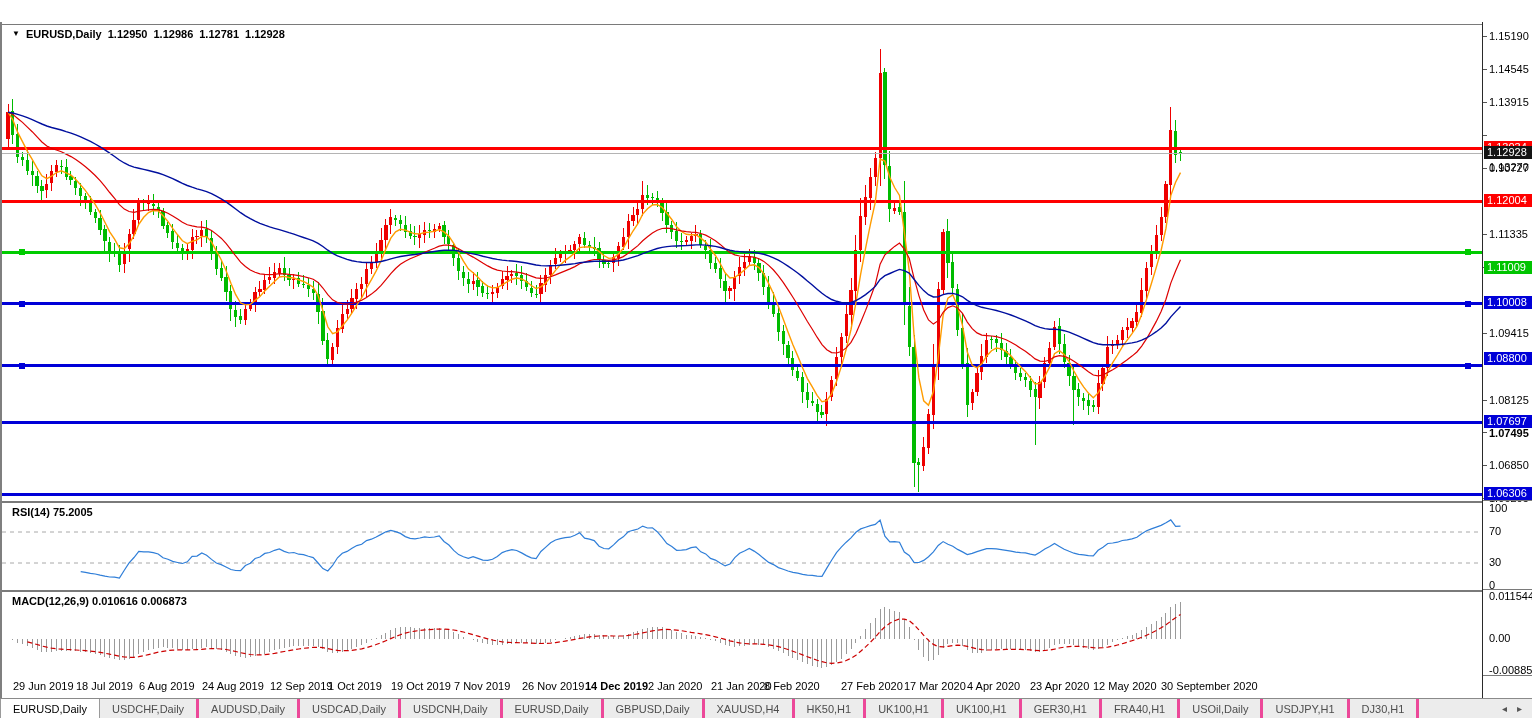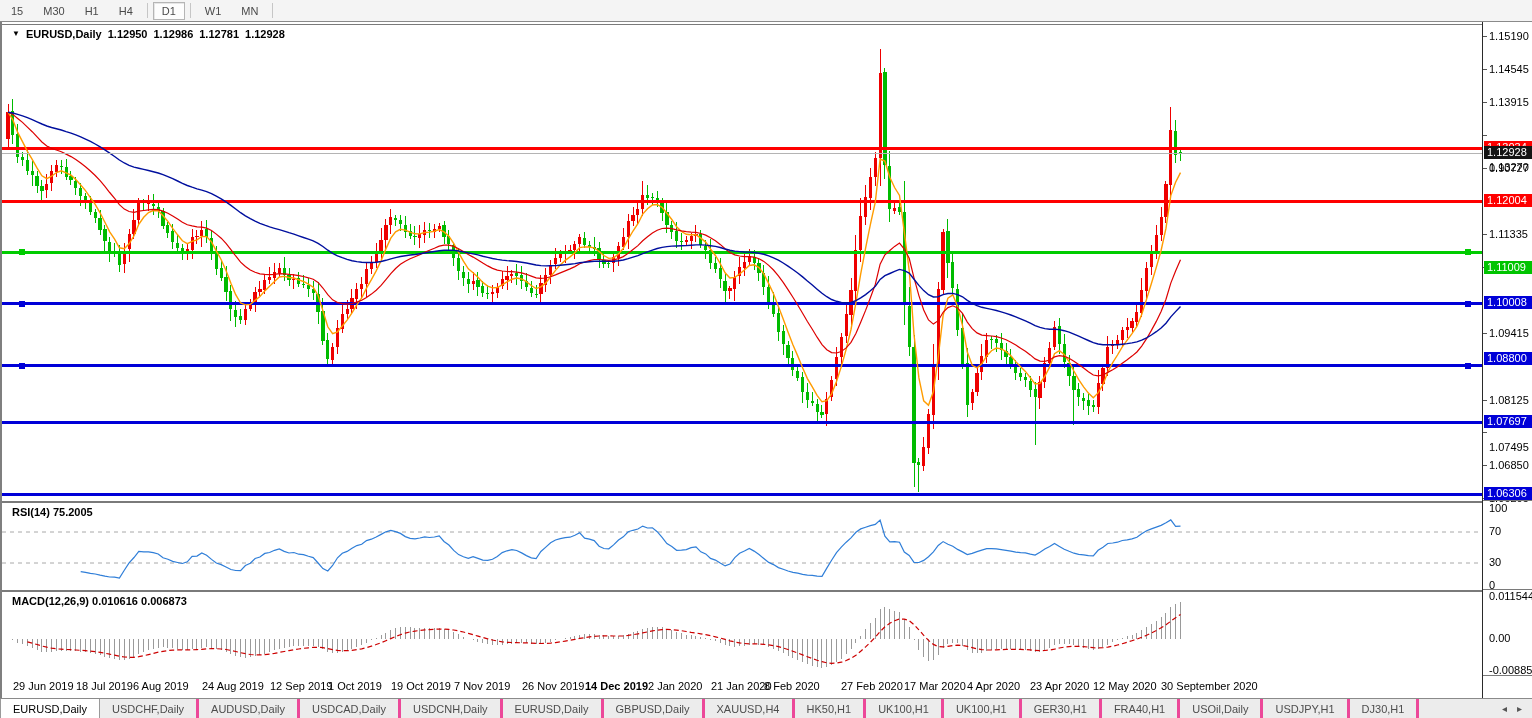--- a/index.html
+++ b/index.html
@@ -38,32 +38,20 @@
           border-top:1px solid #8a8a8a;display:flex;align-items:stretch;box-sizing:border-box;}
   .tab{display:flex;align-items:center;padding:0 12px;color:#4d4d4d;border-right:3px solid #ec4899;cursor:pointer;white-space:nowrap;}
   .tab.active{background:#ffffff;color:#000;border-right:1px solid #9a9a9a;border-left:1px solid #9a9a9a;}
   #tab-arrows{margin-left:auto;display:flex;align-items:center;gap:10px;padding:0 10px;color:#555;}
   #tab-arrows span{cursor:pointer;font-size:10px;}
 </style>
 </head>
 <body>
 
 <div id="app">
-  <div id="tftoolbar">
-      <div class="tfbtn">15</div>
-      <div class="tfbtn">M30</div>
-      <div class="tfbtn">H1</div>
-      <div class="tfbtn">H4</div>
-      <div class="tfsep"></div>
-      <div class="tfbtn active">D1</div>
-      <div class="tfsep"></div>
-      <div class="tfbtn">W1</div>
-      <div class="tfbtn">MN</div>
-      <div class="tfsep"></div>
-    </div>
 
   <div id="chartwin">
     <div class="pane" id="pane-main">
       <div class="panelabel" id="title-row">
         <span class="tri">▼</span>
         <span>EURUSD,Daily</span>
         <span>1.12950</span>
         <span>1.12986</span>
         <span>1.12781</span>
         <span>1.12928</span>
@@ -833,21 +821,21 @@
             <line x1="1168.8" y1="46" x2="1168.8" y2="13.711350622282083" stroke="#9a9a9a" stroke-width="1"></line>
             <line x1="1173.645" y1="46" x2="1173.645" y2="10.739880091716074" stroke="#9a9a9a" stroke-width="1"></line>
             <line x1="1178.49" y1="46" x2="1178.49" y2="8.70374357811864" stroke="#9a9a9a" stroke-width="1"></line>
           </g>
           <path d="M25.4 48.9 L30.2 50.2 L35.1 51.5 L39.9 53.0 L44.8 54.2 L49.6 55.2 L54.4 55.8 L59.3 56.2 L64.1 56.5 L69.0 56.7 L73.8 57.0 L78.7 57.3 L83.5 57.7 L88.4 58.2 L93.2 58.7 L98.1 59.4 L102.9 60.2 L107.7 61.2 L112.6 62.1 L117.4 63.2 L122.3 64.0 L127.1 64.4 L132.0 64.3 L136.8 63.7 L141.7 62.7 L146.5 61.6 L151.3 60.4 L156.2 59.2 L161.0 58.3 L165.9 57.6 L170.7 57.1 L175.6 56.9 L180.4 56.9 L185.3 56.9 L190.1 56.8 L195.0 56.6 L199.8 56.3 L204.6 55.9 L209.5 55.6 L214.3 55.7 L219.2 56.0 L224.0 56.5 L228.9 57.4 L233.7 58.5 L238.6 59.7 L243.4 60.7 L248.3 61.5 L253.1 61.9 L257.9 61.9 L262.8 61.7 L267.6 61.1 L272.5 60.4 L277.3 59.4 L282.2 58.5 L287.0 57.6 L291.9 56.7 L296.7 56.0 L301.5 55.3 L306.4 54.8 L311.2 54.4 L316.1 54.3 L320.9 54.7 L325.8 55.6 L330.6 56.6 L335.5 57.3 L340.3 57.7 L345.1 57.7 L350.0 57.4 L354.8 56.7 L359.7 55.8 L364.5 54.6 L369.4 53.1 L374.2 51.5 L379.1 49.7 L383.9 47.7 L388.8 45.6 L393.6 43.5 L398.4 41.7 L403.3 40.1 L408.1 38.9 L413.0 38.1 L417.8 37.4 L422.7 36.9 L427.5 36.6 L432.4 36.3 L437.2 36.1 L442.0 36.2 L446.9 36.4 L451.7 37.0 L456.6 37.9 L461.4 39.0 L466.3 40.4 L471.1 41.7 L476.0 43.1 L480.8 44.5 L485.7 45.8 L490.5 47.0 L495.3 48.0 L500.2 48.8 L505.0 49.3 L509.9 49.5 L514.7 49.7 L519.6 49.8 L524.4 49.9 L529.3 50.1 L534.1 50.4 L538.9 50.5 L543.8 50.4 L548.6 50.1 L553.5 49.6 L558.3 48.9 L563.2 48.1 L568.0 47.3 L572.9 46.4 L577.7 45.4 L582.6 44.6 L587.4 43.9 L592.2 43.3 L597.1 43.0 L601.9 42.9 L606.8 42.9 L611.6 43.0 L616.5 43.0 L621.3 42.8 L626.2 42.4 L631.0 41.7 L635.9 40.9 L640.7 39.9 L645.5 38.9 L650.4 37.9 L655.2 37.1 L660.1 36.6 L664.9 36.4 L669.8 36.6 L674.6 37.1 L679.5 37.7 L684.3 38.5 L689.1 39.3 L694.0 40.0 L698.8 40.8 L703.7 41.6 L708.5 42.6 L713.4 43.8 L718.2 45.0 L723.1 46.4 L727.9 47.8 L732.8 49.0 L737.6 49.9 L742.4 50.5 L747.3 50.8 L752.1 50.9 L757.0 51.0 L761.8 51.3 L766.7 51.9 L771.5 52.6 L776.4 53.7 L781.2 55.0 L786.0 56.5 L790.9 58.2 L795.7 60.0 L800.6 61.9 L805.4 63.7 L810.3 65.5 L815.1 67.2 L820.0 68.7 L824.8 69.8 L829.6 70.3 L834.5 70.1 L839.3 69.2 L844.2 67.5 L849.0 65.3 L853.9 62.2 L858.7 58.3 L863.6 53.9 L868.4 49.2 L873.3 44.3 L878.1 38.6 L882.9 33.8 L887.8 30.2 L892.6 27.7 L897.5 26.0 L902.3 26.1 L907.2 27.7 L912.0 31.6 L916.9 36.8 L921.7 42.3 L926.5 47.4 L931.4 51.4 L936.2 53.6 L941.1 53.9 L945.9 53.4 L950.8 52.6 L955.6 52.2 L960.5 52.4 L965.3 53.3 L970.2 54.6 L975.0 55.8 L979.8 56.6 L984.7 57.0 L989.5 57.0 L994.4 56.8 L999.2 56.6 L1004.1 56.4 L1008.9 56.3 L1013.8 56.3 L1018.6 56.4 L1023.4 56.6 L1028.3 56.9 L1033.1 57.3 L1038.0 57.6 L1042.8 57.5 L1047.7 57.0 L1052.5 56.1 L1057.4 55.0 L1062.2 54.1 L1067.1 53.6 L1071.9 53.3 L1076.7 53.4 L1081.6 53.7 L1086.4 54.1 L1091.3 54.7 L1096.1 54.9 L1101.0 54.7 L1105.8 54.1 L1110.7 53.2 L1115.5 52.0 L1120.3 50.7 L1125.2 49.2 L1130.0 47.7 L1134.9 46.1 L1139.7 44.3 L1144.6 42.3 L1149.4 40.0 L1154.3 37.5 L1159.1 34.8 L1164.0 31.8 L1168.8 28.2 L1173.6 24.7 L1178.5 21.5 " fill="none" stroke="#cc0000" stroke-width="1.2" stroke-dasharray="5 3"></path>
         </svg>
       </div>
     <div id="timeaxis">
         <div class="datelabel" style="left: 11px;">29 Jun 2019</div>
         <div class="datelabel" style="left: 74px;">18 Jul 2019</div>
-        <div class="datelabel" style="left: 131px;">6 Aug 2019</div>
+        <div class="datelabel" style="left: 137px;">6 Aug 2019</div>
         <div class="datelabel" style="left: 200px;">24 Aug 2019</div>
         <div class="datelabel" style="left: 268px;">12 Sep 2019</div>
         <div class="datelabel" style="left: 326px;">1 Oct 2019</div>
         <div class="datelabel" style="left: 389px;">19 Oct 2019</div>
         <div class="datelabel" style="left: 452px;">7 Nov 2019</div>
         <div class="datelabel" style="left: 520px;">26 Nov 2019</div>
         <div class="datelabel" style="left: 583px; font-weight: bold;">14 Dec 2019</div>
         <div class="datelabel" style="left: 646px;">2 Jan 2020</div>
         <div class="datelabel" style="left: 709px;">21 Jan 2020</div>
         <div class="datelabel" style="left: 762px;">8 Feb 2020</div>
@@ -871,21 +859,21 @@
         <div class="tick" style="top: 140.075px;">0.90727</div>
         <div class="tickmark" style="top: 212.466px;"></div>
         <div class="tick" style="top: 206.466px;">1.11335</div>
         <div class="tickmark" style="top: 244.889px;"></div>
         <div class="tick" style="top: 238.889px;">1.10705</div>
         <div class="tickmark" style="top: 311.28px;"></div>
         <div class="tick" style="top: 305.28px;">1.09415</div>
         <div class="tickmark" style="top: 377.671px;"></div>
         <div class="tick" style="top: 371.671px;">1.08125</div>
         <div class="tickmark" style="top: 410.094px;"></div>
-        <div class="tick" style="top: 419px;">1.07495</div>
+        <div class="tick" style="top: 405px; font-weight: bold;">1.07495</div>
         <div class="tickmark" style="top: 443.29px;"></div>
         <div class="tick" style="top: 437.29px;">1.06850</div>
         <div class="tickmark" style="top: 476.485px;"></div>
         <div class="tick" style="top: 470.485px;">1.06205</div>
         <div class="axis-div" style="top: 478px;"></div>
         <div class="axis-div" style="top: 567px;"></div>
         <div class="axis-div" style="top: 653px;"></div>
         <div class="tick" style="top: 479.75px;">100</div>
         <div class="tick" style="top: 503px;">70</div>
         <div class="tick" style="top: 534px;">30</div>

